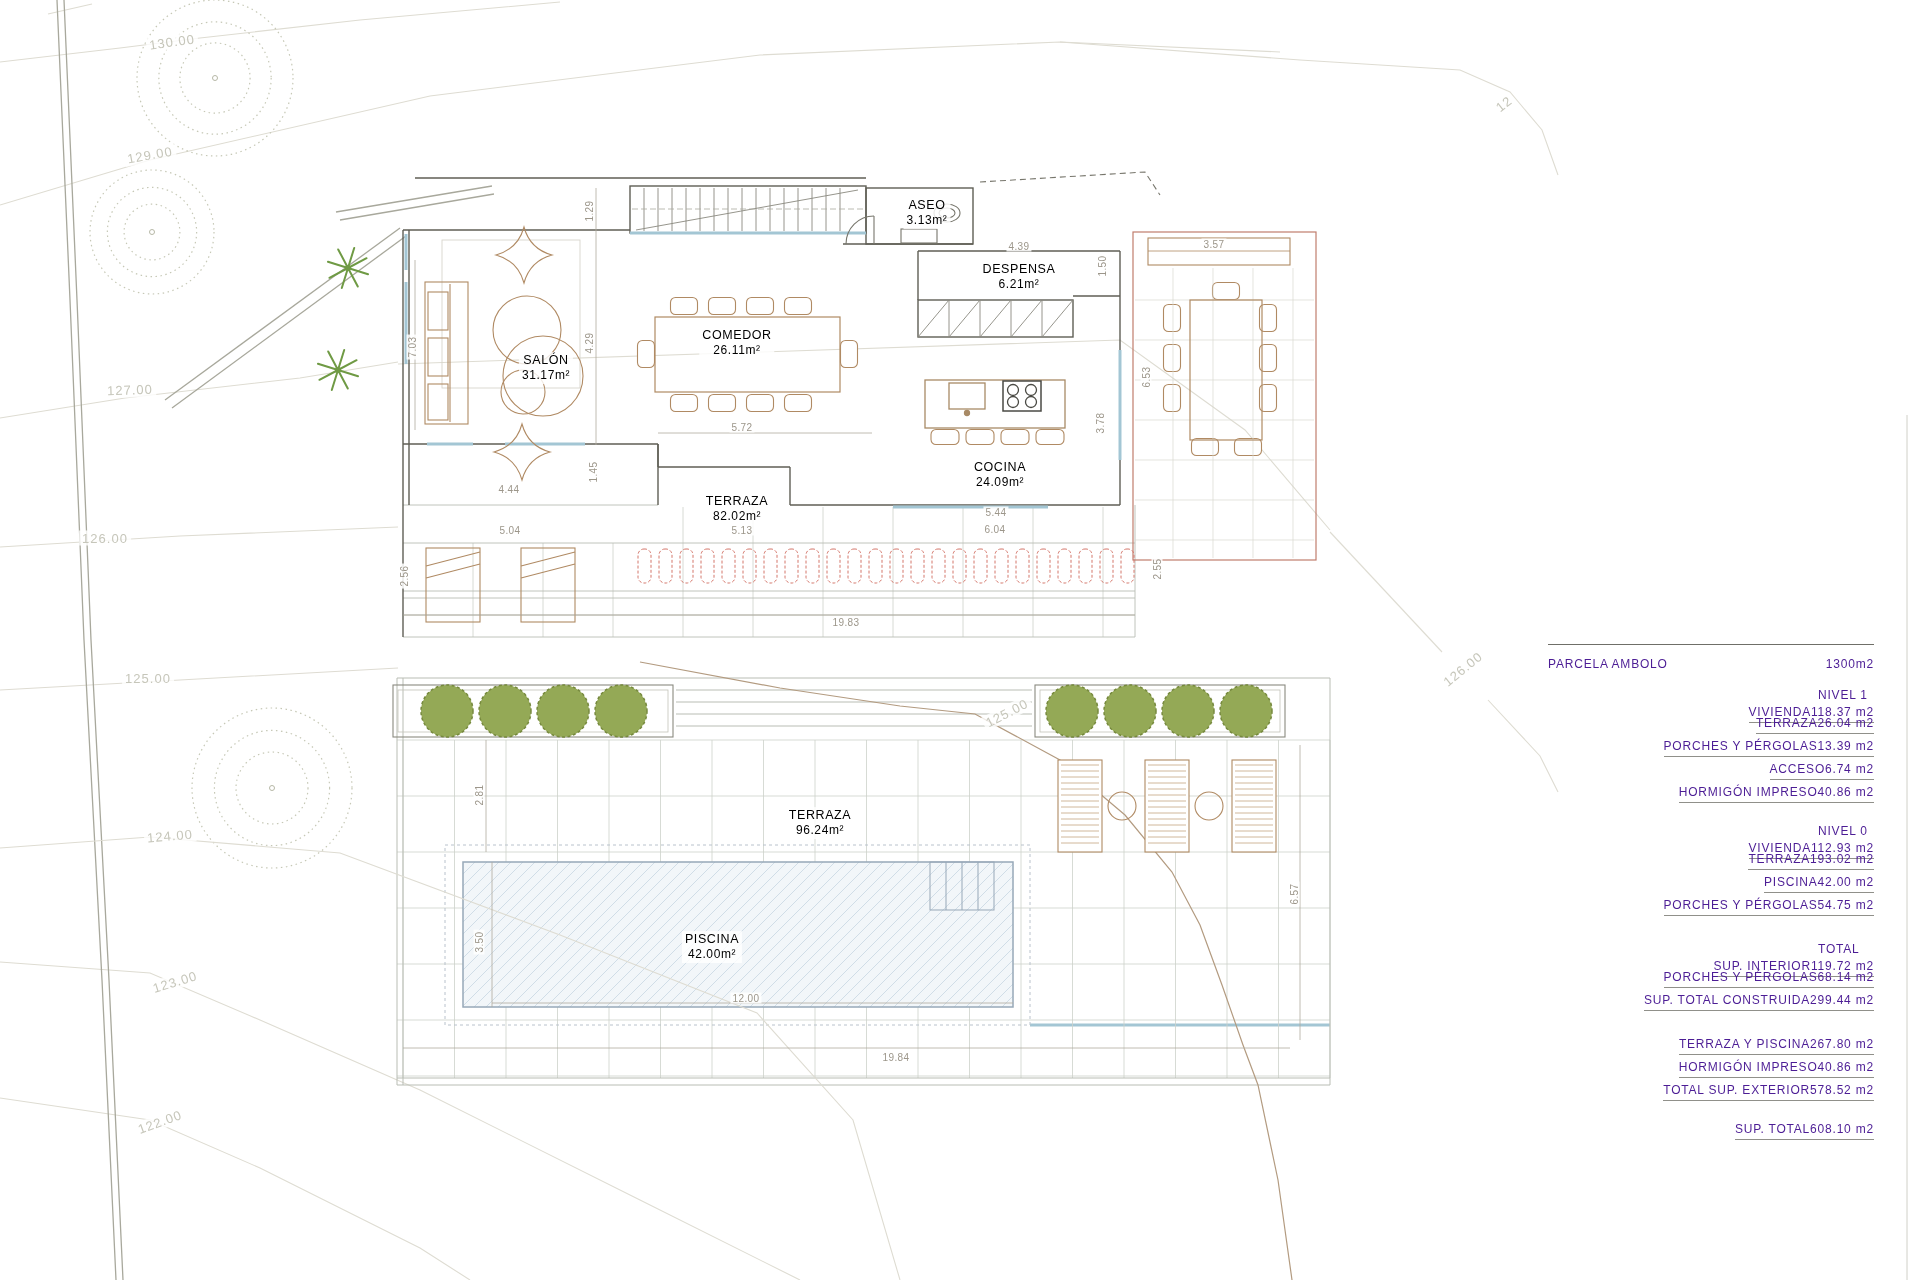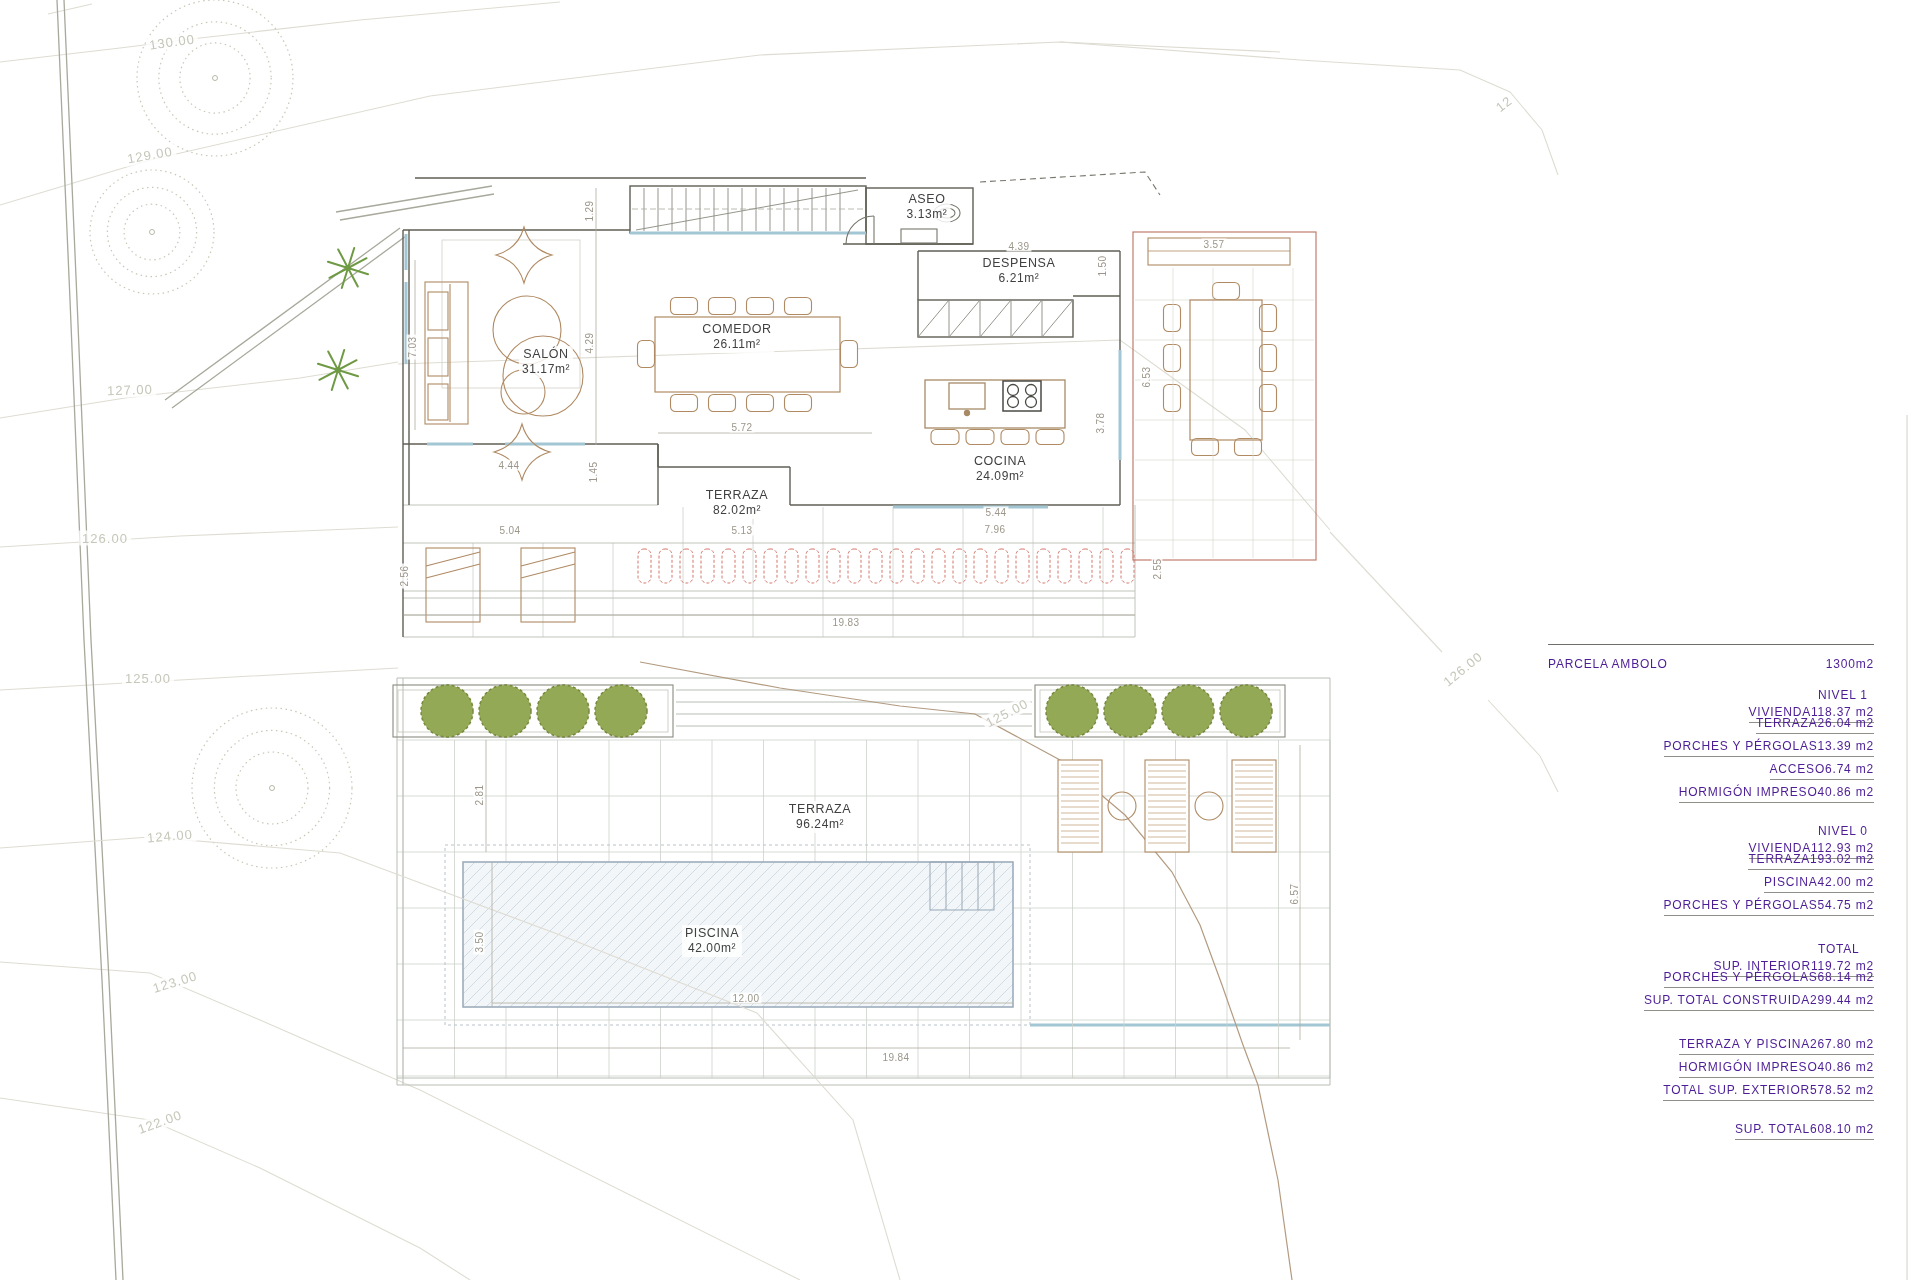--- a/index.html
+++ b/index.html
@@ -1,22 +1,22 @@
 <!DOCTYPE html>
 <html><head>
 <meta charset="utf-8">
 <style>
   html,body{margin:0;padding:0;width:1920px;height:1280px;background:#ffffff;overflow:hidden;
             font-family:"Liberation Sans", sans-serif;}
   .canvas{position:relative;width:1920px;height:1280px;background:#fff;}
   svg.drawing{position:absolute;left:0;top:0;}
   
-  .room{position:absolute;transform:translate(-50%,-50%);text-align:center;color:#404040;
+  .room{position:absolute;transform:translate(-50%,-50%);text-align:center;color:#000000;
         font-size:12.5px;letter-spacing:.6px;line-height:1.3;white-space:nowrap;
-        background:rgba(255,255,255,.82);padding:0 3px;}
+        background:rgba(255,255,255,.82);padding:0 3px;margin-top:6px;}
   .room .rarea{font-size:12px;}
   .dim{position:absolute;transform:translate(-50%,-50%) rotate(var(--r,0deg));
        font-size:10px;color:#9c968a;letter-spacing:.4px;white-space:nowrap;
        background:rgba(255,255,255,.85);padding:0 2px;}
   .clabel{position:absolute;transform:translate(-50%,-50%) rotate(var(--r,0deg));
         font-size:13px;color:#c6c6ba;letter-spacing:1px;white-space:nowrap;
         background:rgba(255,255,255,.8);padding:0 3px;}
   
   .sheet-table{position:absolute;color:#4c1d95;font-size:12px;letter-spacing:.8px;}
   .t-rule{border-top:1.6px solid #6f6f68;margin-bottom:4px;}
@@ -535,26 +535,26 @@
   <div class="rarea">96.24m²</div>
 </div>
 <div class="room" style="left:712px;top:941px">
   <div>PISCINA</div>
   <div class="rarea">42.00m²</div>
 </div>
 
 <span class="dim" style="left:589px;top:211px;--r:-90deg">1.29</span>
 <span class="dim" style="left:412px;top:347px;--r:-90deg">7.03</span>
 <span class="dim" style="left:589px;top:343px;--r:-90deg">4.29</span>
-<span class="dim" style="left:509px;top:465px">4.44</span>
+<span class="dim" style="left:509px;top:489px">4.44</span>
 <span class="dim" style="left:593px;top:472px;--r:-90deg">1.45</span>
 <span class="dim" style="left:742px;top:427px">5.72</span>
 <span class="dim" style="left:510px;top:530px">5.04</span>
 <span class="dim" style="left:742px;top:530px">5.13</span>
-<span class="dim" style="left:995px;top:529px">7.96</span>
+<span class="dim" style="left:995px;top:529px">6.04</span>
 <span class="dim" style="left:996px;top:512px">5.44</span>
 <span class="dim" style="left:1100px;top:423px;--r:-90deg">3.78</span>
 <span class="dim" style="left:1146px;top:377px;--r:-90deg">6.53</span>
 <span class="dim" style="left:1214px;top:244px">3.57</span>
 <span class="dim" style="left:1019px;top:246px">4.39</span>
 <span class="dim" style="left:1102px;top:266px;--r:-90deg">1.50</span>
 <span class="dim" style="left:404px;top:576px;--r:-90deg">2.56</span>
 <span class="dim" style="left:1157px;top:569px;--r:-90deg">2.55</span>
 <span class="dim" style="left:846px;top:622px">19.83</span>
 <span class="dim" style="left:479px;top:795px;--r:-90deg">2.81</span>

